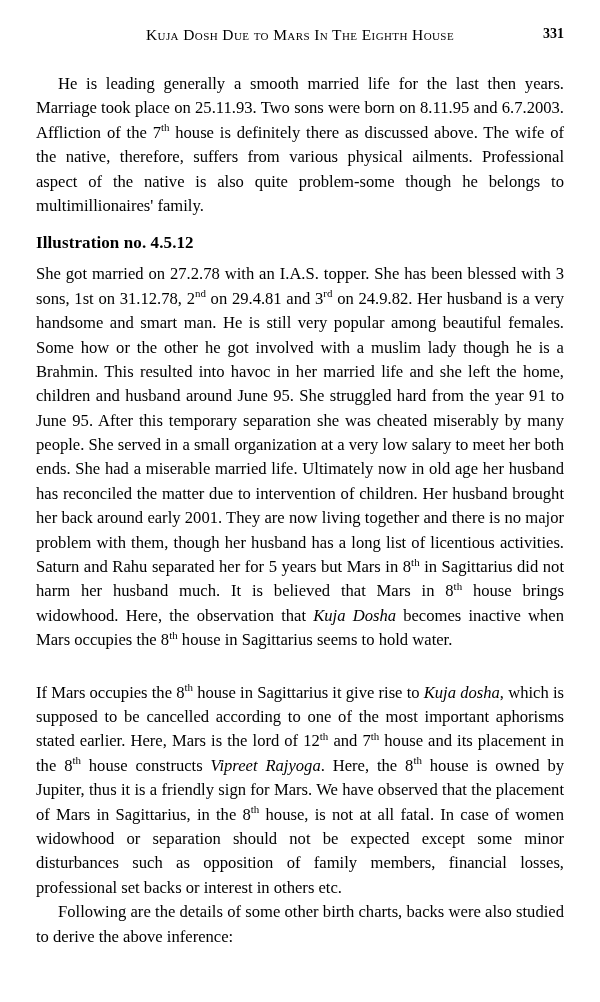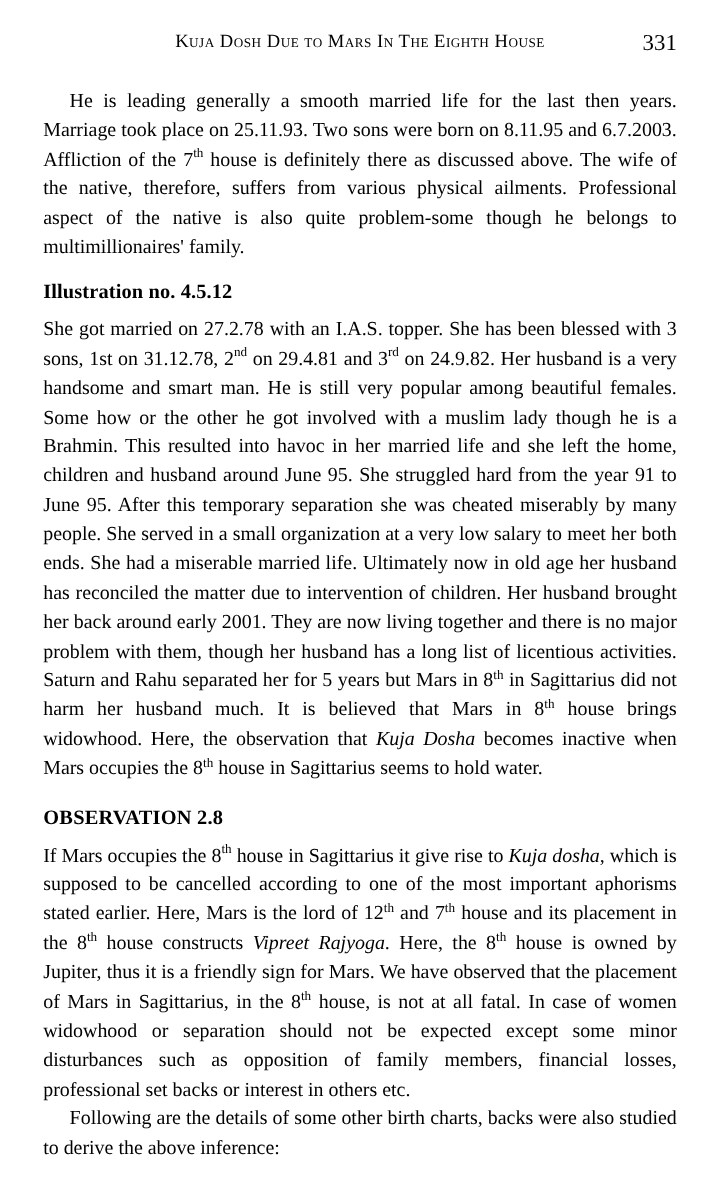--- a/index.html
+++ b/index.html
@@ -34,22 +34,22 @@
     font-size: 15.5px;
     letter-spacing: 0.4px;
     white-space: nowrap;
     text-align: center;
     width: 100%;
   }
   .folio {
     position: absolute;
     right: 0;
     top: 0;
-    font-size: 19px;
-    font-weight: normal;
+    font-size: 14px;
+    font-weight: bold;
   }
   p {
     margin: 0;
     font-size: 16.6px;
     line-height: 1.47;
     text-align: justify;
     text-justify: inter-word;
   }
   p.indent {
     text-indent: 22px;
@@ -102,21 +102,20 @@
   <div class="illus-row">
     <div class="left">Illustration no. 4.5.12</div>
   </div>
 
   <div class="gap-sm"></div>
 
   <p><span>She got married on 27.2.78 with an I.A.S. topper. She has been blessed with 3 sons, 1st on 31.12.78, 2</span><sup>nd</sup><span> on 29.4.81 and 3</span><sup>rd</sup><span> on 24.9.82. Her husband is a very handsome and smart man. He is still very popular among beautiful females. Some how or the other he got involved with a muslim lady though he is a Brahmin. This resulted into havoc in her married life and she left the home, children and husband around June 95. She struggled hard from the year 91 to June 95. After this temporary separation she was cheated miserably by many people. She served in a small organization at a very low salary to meet her both ends. She had a miserable married life. Ultimately now in old age her husband has reconciled the matter due to intervention of children. Her husband brought her back around early 2001. They are now living together and there is no major problem with them, though her husband has a long list of licentious activities. Saturn and Rahu separated her for 5 years but Mars in 8</span><sup>th</sup><span> in Sagittarius did not harm her husband much. It is believed that Mars in 8</span><sup>th</sup><span> house brings widowhood. Here, the observation that </span><em>Kuja Dosha</em><span> becomes inactive when Mars occupies the 8</span><sup>th</sup><span> house in Sagittarius seems to hold water.</span></p>
 
   <div class="gap-lg"></div>
 
-  <div class="section-head">OBSERVATION 2.8</div>
 
   <div class="gap-sm"></div>
 
   <p><span>If Mars occupies the 8</span><sup>th</sup><span> house in Sagittarius it give rise to </span><em>Kuja dosha</em><span>, which is supposed to be cancelled according to one of the most important aphorisms stated earlier. Here, Mars is the lord of 12</span><sup>th</sup><span> and 7</span><sup>th</sup><span> house and its placement in the 8</span><sup>th</sup><span> house constructs </span><em>Vipreet Rajyoga</em><span>. Here, the 8</span><sup>th</sup><span> house is owned by Jupiter, thus it is a friendly sign for Mars. We have observed that the placement of Mars in Sagittarius, in the 8</span><sup>th</sup><span> house, is not at all fatal. In case of women widowhood or separation should not be expected except some minor disturbances such as opposition of family members, financial losses, professional set backs or interest in others etc.</span></p>
 
   <p class="indent">Following are the details of some other birth charts, backs were also studied to derive the above inference:</p>
 
 </div>
 
 </body></html>

